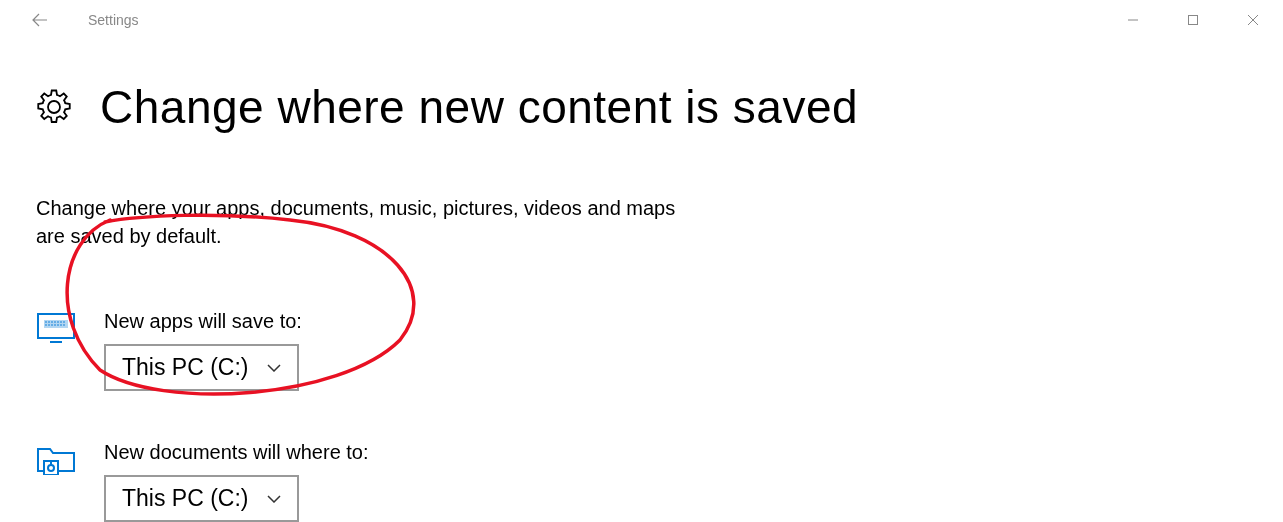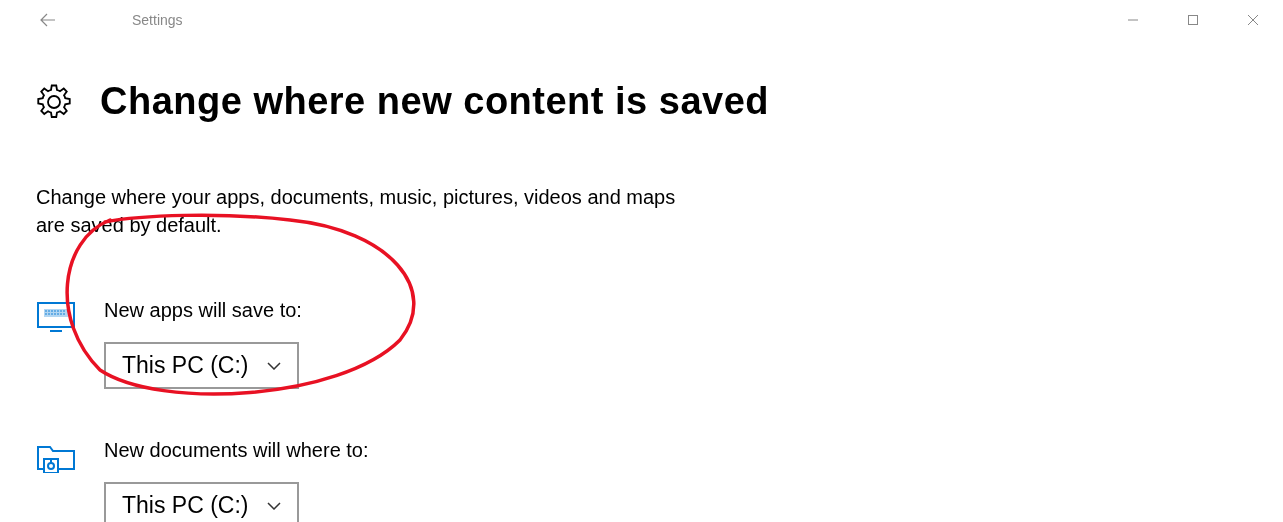--- a/index.html
+++ b/index.html
@@ -13,22 +13,21 @@
       color: #000000;
       width: 1283px;
       height: 522px;
       overflow: hidden;
       position: relative;
     }
     .titlebar {
       display: flex;
       align-items: center;
       height: 40px;
-      padding-left: 28px;
-      gap: 36px;
+      padding-left: 20px;
     }
     .back-btn {
       width: 40px;
       height: 40px;
       display: flex;
       align-items: center;
       justify-content: center;
       color: #888;
     }
     .app-title {
@@ -57,22 +56,22 @@
       align-items: center;
       gap: 28px;
       margin-bottom: 60px;
     }
     .gear {
       width: 36px;
       height: 36px;
       flex-shrink: 0;
     }
     .page-title {
-      font-size: 38px;
-      font-weight: 700;
+      font-size: 46px;
+      font-weight: 400;
       letter-spacing: 0.5px;
     }
     .description {
       font-size: 20px;
       line-height: 1.4;
       max-width: 650px;
       margin-bottom: 60px;
     }
     .setting-row {
       display: flex;
@@ -82,21 +81,21 @@
     }
     .setting-icon {
       width: 40px;
       height: 32px;
       flex-shrink: 0;
       margin-top: 2px;
     }
     .setting-body {
       display: flex;
       flex-direction: column;
-      gap: 20px;
+      gap: 11px;
     }
     .setting-label {
       font-size: 20px;
     }
     .dropdown {
       border: 2px solid #999;
       padding: 8px 16px;
       display: inline-flex;
       align-items: center;
       gap: 18px;

